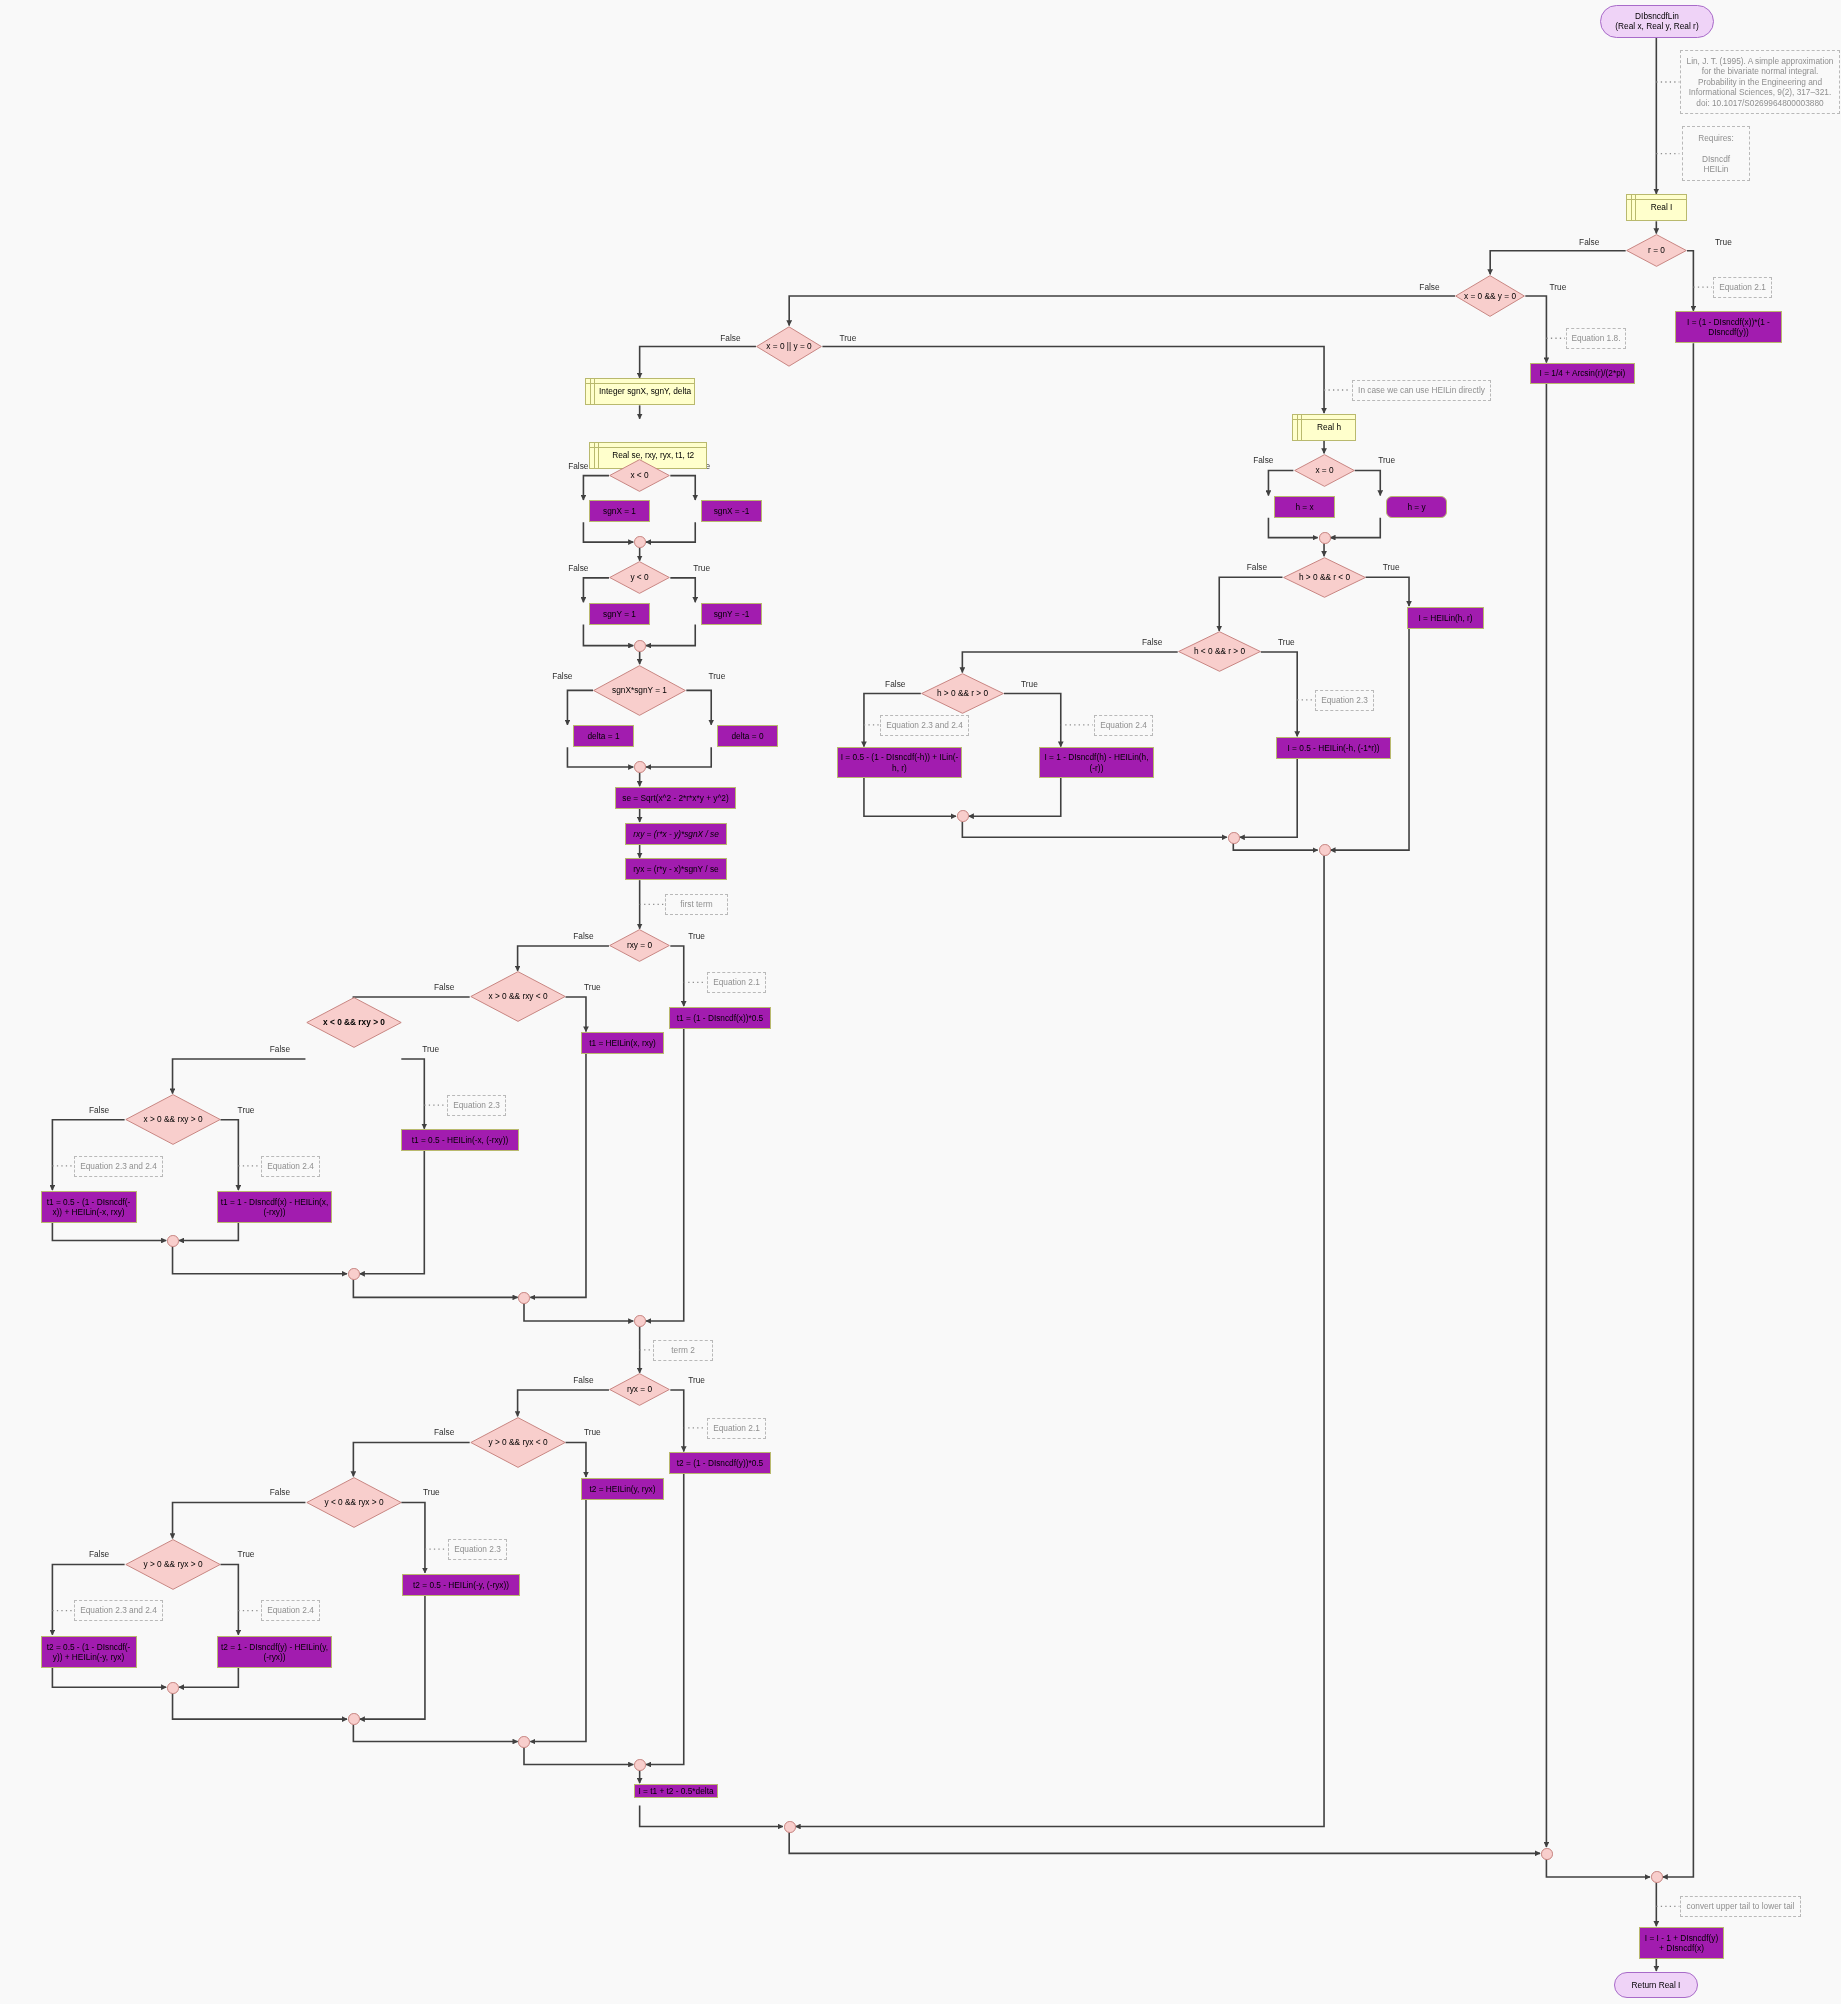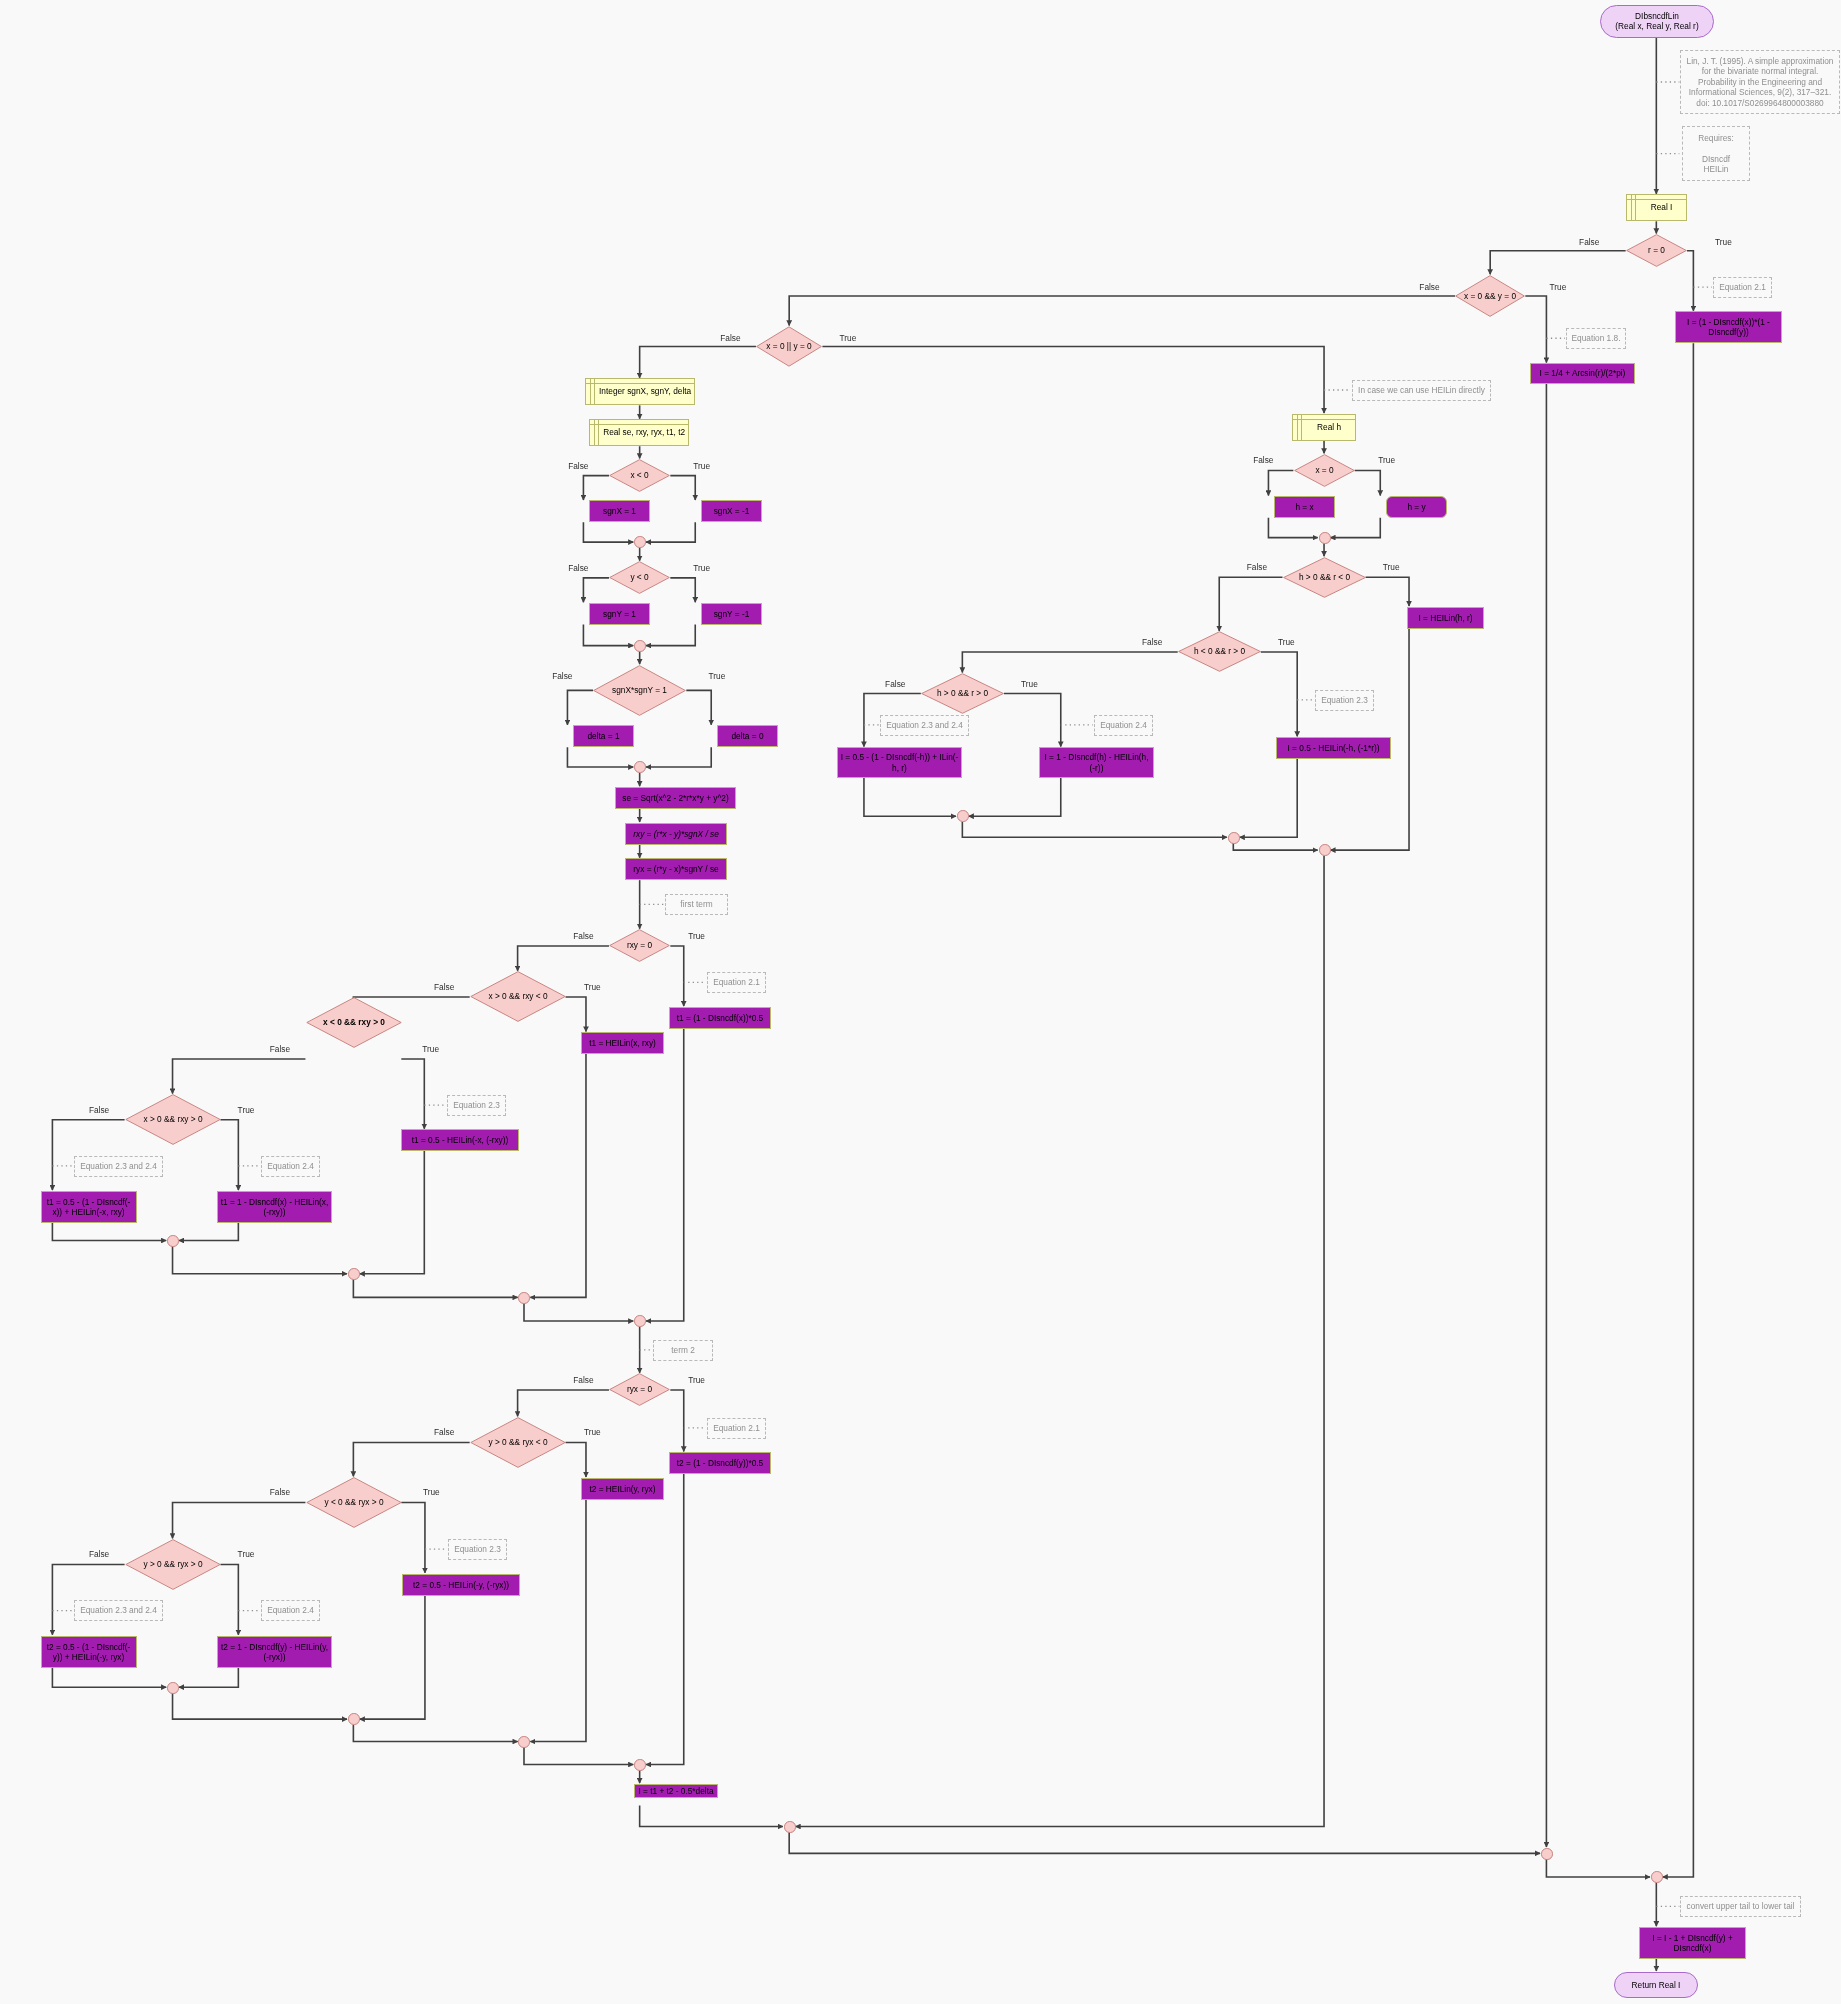--- a/index.html
+++ b/index.html
@@ -228,21 +228,21 @@
       <div class="node note" style="left: 880px; top: 715px; width: 89px; height: 20.5px;"><span>Equation 2.3 and 2.4</span></div>
       <div class="node note" style="left: 1094px; top: 715px; width: 59px; height: 20.5px;"><span>Equation 2.4</span></div>
       <div class="node process" style="left: 801px; top: 747px; width: 125px; height: 31px;"><span>I = 0.5 - (1 - DIsncdf(-h)) + ILin(-h, r)</span></div>
       <div class="node process" style="left: 1003px; top: 747px; width: 115px; height: 31px;"><span>I = 1 - DIsncdf(h) - HEILin(h, (-r))</span></div>
       <div class="node merge" style="left: 957px; top: 810px; width: 11.5px; height: 11.5px;"></div>
       <div class="node merge" style="left: 1228px; top: 832px; width: 11.5px; height: 11.5px;"></div>
       <div class="node merge" style="left: 1319px; top: 844px; width: 11.5px; height: 11.5px;"></div>
       <div class="node declare" style="left: 585px; top: 378px; width: 110px; height: 27px;">
         <span>Integer sgnX, sgnY, delta</span>
       </div>
-      <div class="node declare" style="left: 589px; top: 419px; width: 100px; height: 27px;">
+      <div class="node declare" style="left: 589px; top: 442px; width: 118px; height: 27px;">
         <span>Real se, rxy, ryx, t1, t2</span>
       </div>
       <div class="node decision" style="left: 609px; top: 459px; width: 61px; height: 33px;"><svg viewBox="0 0 96 52">
           <polygon class="dia" points="48,1 95,26 48,51 1,26"></polygon>
         </svg><span class="dtext">x &lt; 0</span></div>
       <div class="node process" style="left: 553px; top: 500px; width: 61px; height: 22px;"><span>sgnX = 1</span></div>
       <div class="node process" style="left: 665px; top: 500px; width: 61px; height: 22px;"><span>sgnX = -1</span></div>
       <div class="node merge" style="left: 634px; top: 536px; width: 11.5px; height: 11.5px;"></div>
       <div class="node decision" style="left: 609px; top: 561px; width: 61px; height: 33px;"><svg viewBox="0 0 96 52">
           <polygon class="dia" points="48,1 95,26 48,51 1,26"></polygon>
@@ -309,17 +309,17 @@
       <div class="node process" style="left: 181px; top: 1636px; width: 115px; height: 32px;"><span>t2 = 1 - DIsncdf(y) - HEILin(y, (-ryx))</span></div>
       <div class="node merge" style="left: 167px; top: 1682px; width: 11.5px; height: 11.5px;"></div>
       <div class="node merge" style="left: 348px; top: 1713px; width: 11.5px; height: 11.5px;"></div>
       <div class="node merge" style="left: 518px; top: 1736px; width: 11.5px; height: 11.5px;"></div>
       <div class="node merge" style="left: 634px; top: 1759px; width: 11.5px; height: 11.5px;"></div>
       <div class="node process" style="left: 598px; top: 1784px; width: 84px; height: 14px;"><span>I = t1 + t2 - 0.5*delta</span></div>
       <div class="node merge" style="left: 784px; top: 1821px; width: 11.5px; height: 11.5px;"></div>
       <div class="node merge" style="left: 1541px; top: 1848px; width: 11.5px; height: 11.5px;"></div>
       <div class="node merge" style="left: 1651px; top: 1871px; width: 11.5px; height: 11.5px;"></div>
       <div class="node note" style="left: 1680px; top: 1896px; width: 121px; height: 20.5px;"><span>convert upper tail to lower tail</span></div>
-      <div class="node process" style="left: 1603px; top: 1927px; width: 107px; height: 32px;"><span>I = I - 1 + DIsncdf(y) + DIsncdf(x)</span></div>
+      <div class="node process" style="left: 1603px; top: 1927px; width: 85px; height: 32px;"><span>I = I - 1 + DIsncdf(y) + DIsncdf(x)</span></div>
       <div class="node terminal" style="left: 1614px; top: 1972px; width: 84px; height: 25.6px;"><span>Return Real I</span></div>
     </div>
 </div>
 
 
 </body></html>

